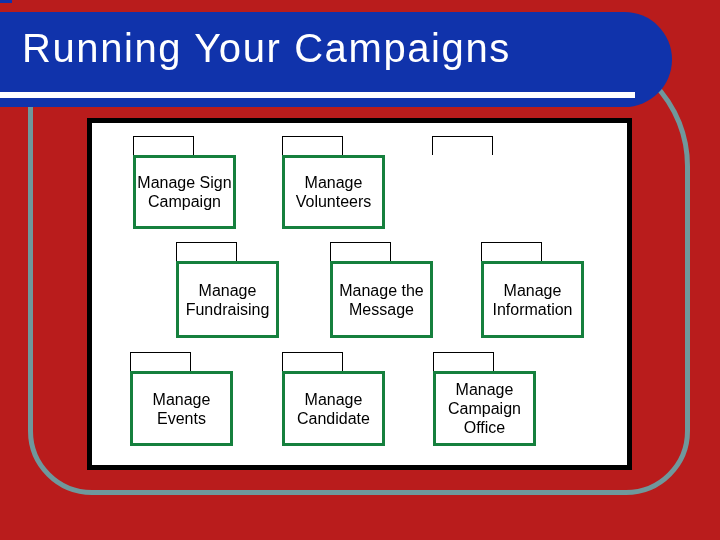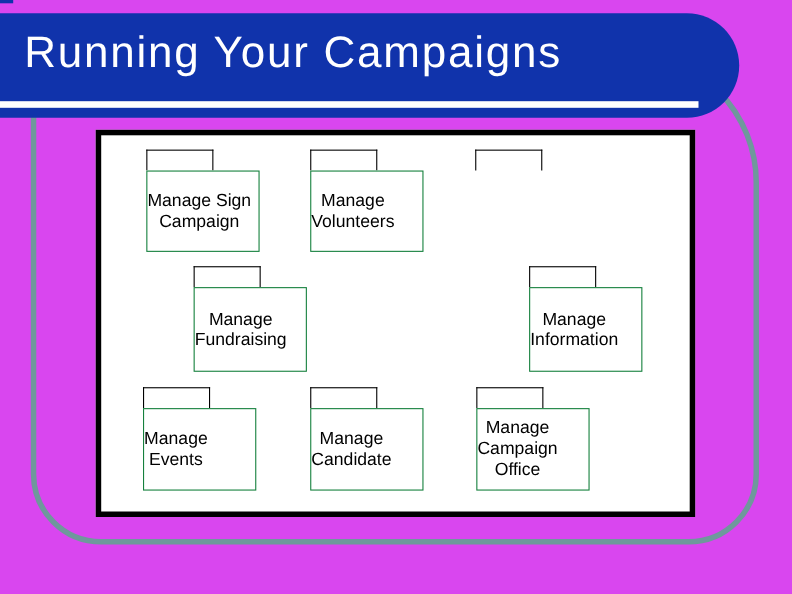--- a/index.html
+++ b/index.html
@@ -1,20 +1,20 @@
 <!DOCTYPE html>
 <html><head>
 <meta charset="utf-8">
 <style>
   html, body { margin: 0; padding: 0; background: #ffffff; }
   .slide {
     position: relative;
     width: 720px;
     height: 540px;
-    background: #d946ef;
+    background: #b91c1c;
     overflow: hidden;
     font-family: "Liberation Sans", sans-serif;
   }
 
   
   .teal-frame {
     position: absolute;
     left: 28px;
     top: 46px;
     width: 662px;
@@ -86,24 +86,25 @@
     height: 19px;
     box-sizing: border-box;
     border: 1px solid #000000;
     border-bottom: none;
     background: #ffffff;
   }
   .pkg .body {
     width: 103px;
     height: 74px;
     box-sizing: border-box;
-    border: 1px solid #15803d;
+    border: 3px solid #15803d;
     background: #ffffff;
     display: flex;
     align-items: center;
+    justify-content: center;
   }
   .pkg.row2 .body { height: 77px; }
   .pkg.row3 .body { height: 75px; }
   .pkg .label {
     font-size: 16px;
     line-height: 19px;
     color: #000000;
     text-align: center;
     white-space: pre-line;
   }
@@ -144,20 +145,27 @@
   </div>
 
   <div class="pkg row2" style="left:176px; top:242px;">
     <div class="tab"></div>
     <div class="body">
       <span class="label">Manage
 Fundraising</span>
     </div>
   </div>
 
+  <div class="pkg row2" style="left:330px; top:242px;">
+    <div class="tab"></div>
+    <div class="body">
+      <span class="label">Manage the
+Message</span>
+    </div>
+  </div>
 
   <div class="pkg row2" style="left:481px; top:242px;">
     <div class="tab"></div>
     <div class="body">
       <span class="label">Manage
 Information</span>
     </div>
   </div>
 
   <div class="pkg row3" style="left:130px; top:352px;">

